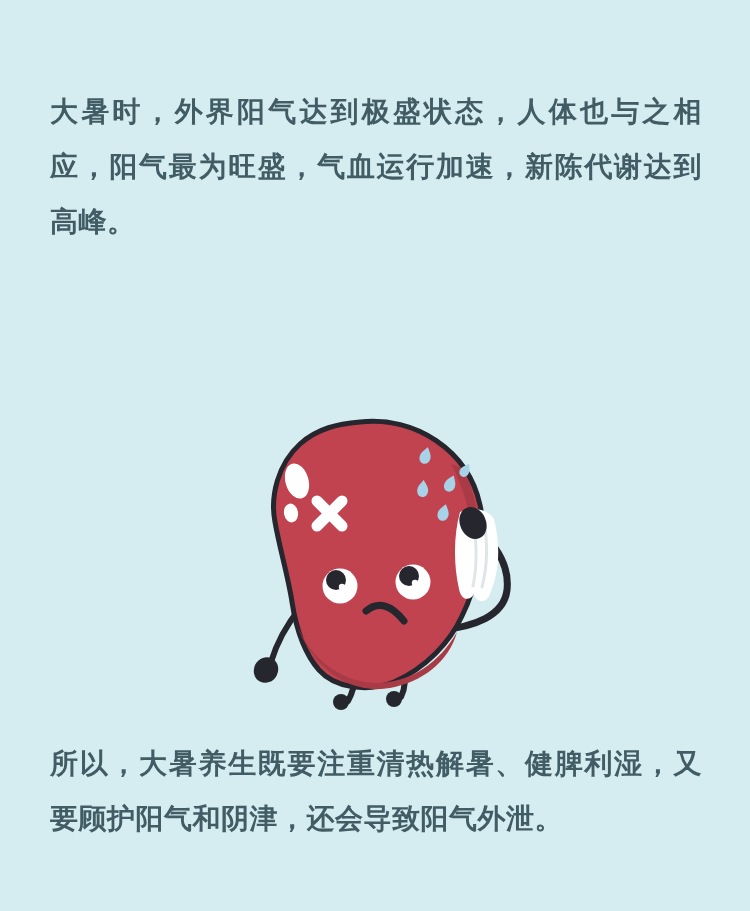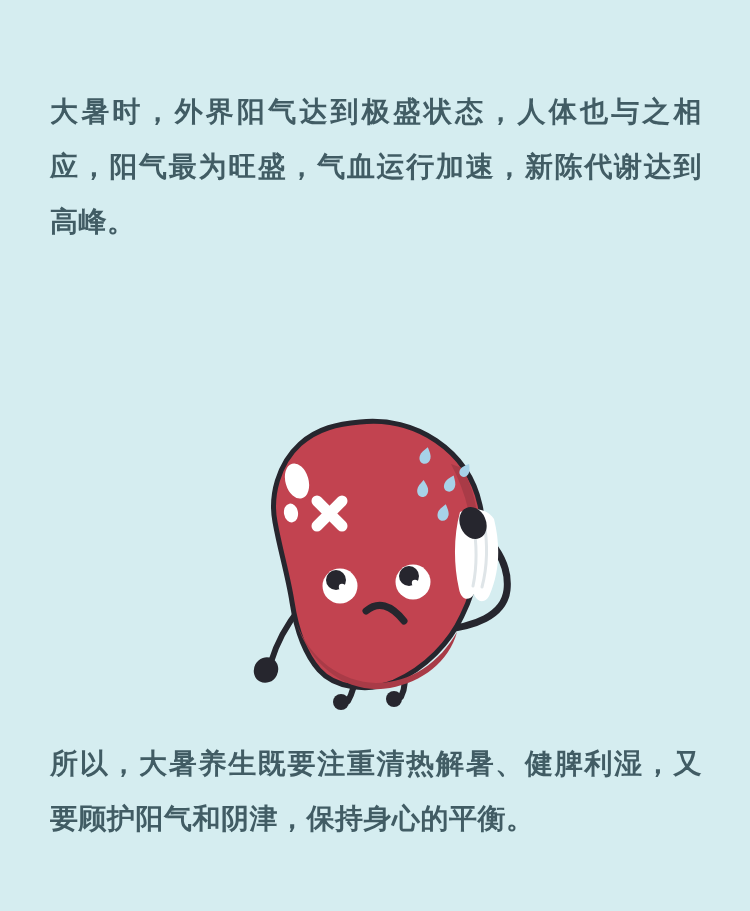--- a/index.html
+++ b/index.html
@@ -88,15 +88,15 @@
         <circle cx="106" cy="170" r="10" fill="var(--ink)"></circle>
         <circle cx="112" cy="177" r="3.2" fill="#ffffff"></circle>
         <circle cx="183" cy="172" r="17.5" fill="#ffffff"></circle>
         <circle cx="179" cy="166" r="10" fill="var(--ink)"></circle>
         <circle cx="185" cy="173" r="3.2" fill="#ffffff"></circle>
       </g>
       <path d="M136 201 Q154 186 174 211" stroke="var(--ink)" stroke-width="7" fill="none" stroke-linecap="round"></path>
     </svg>
   </div>
 
-  <p class="para para-3">所以，大暑养生既要注重清热解暑、健脾利湿，又要顾护阳气和阴津，保持身心的平衡。</p>
+  <p class="para para-3">所以，大暑养生既要注重清热解暑、健脾利湿，又要顾护阳气和阴津，还会导致阳气外泄。</p>
 
 </div>
 
 </body></html>

